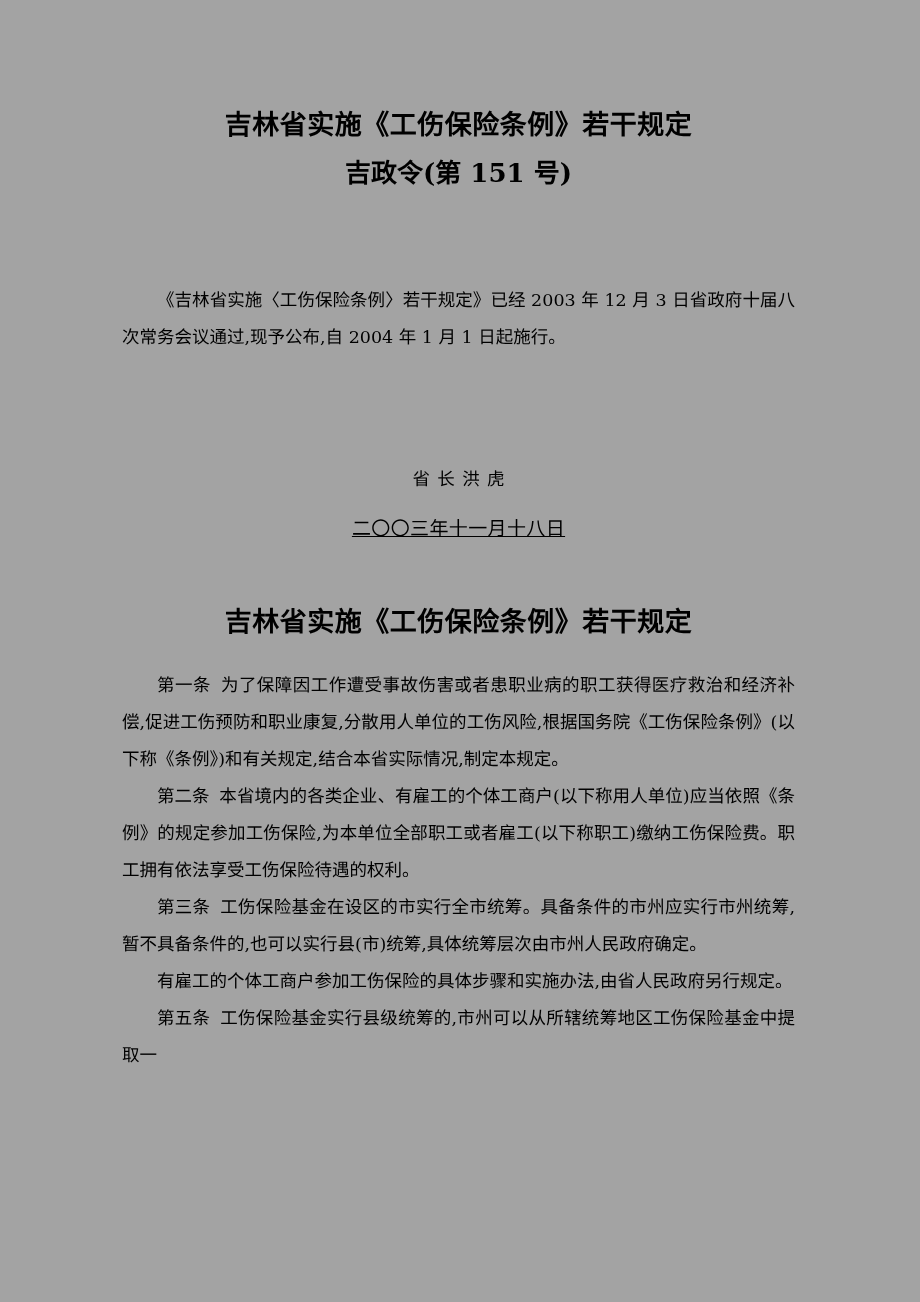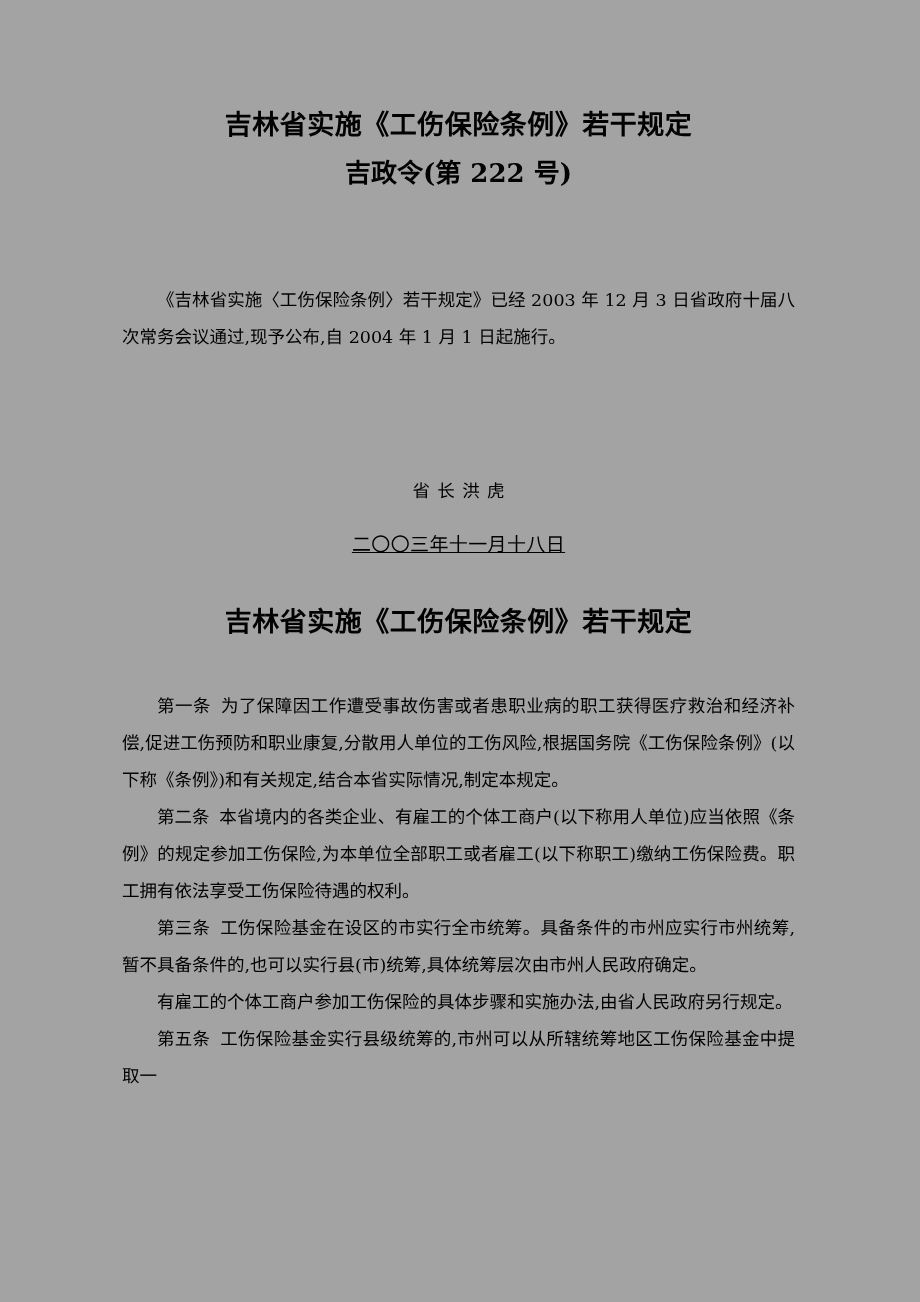--- a/index.html
+++ b/index.html
@@ -68,21 +68,21 @@
   
   .signature {
     position: absolute;
     left: 122px;
     top: 462px;
     width: 673px;
     text-align: center;
   }
 
   .sign-name {
-    margin: 12px;
+    margin: 0;
     font-size: 17.5px;
     line-height: 34px;
     letter-spacing: 0.42em;
     text-indent: 0.42em;
   }
 
   .sign-date {
     margin: 8px;
     padding-top: 7px;
     font-size: 19px;
@@ -105,21 +105,21 @@
     font-weight: bold;
     text-align: center;
     line-height: 1.25;
     letter-spacing: 0.5px;
   }
 
   
   .body {
     position: absolute;
     left: 122px;
-    top: 688px;
+    top: 667px;
     width: 673px;
   }
 
   .body .para {
     margin: 0;
   }
 
   .art-label {
     white-space: nowrap;
   }
@@ -128,21 +128,21 @@
     width: 0.55em;
   }
 </style>
 </head>
 <body>
 
 <div class="page">
 
   <div class="title-block">
     <h1 class="doc-title">吉林省实施《工伤保险条例》若干规定</h1>
-    <div class="doc-subtitle">吉政令(第 222 号)</div>
+    <div class="doc-subtitle">吉政令(第 151 号)</div>
   </div>
 
   <div class="preamble">
     <p class="para">《吉林省实施〈工伤保险条例〉若干规定》已经 2003 年 12 月 3 日省政府十届八次常务会议通过,现予公布,自 2004 年 1 月 1 日起施行。</p>
   </div>
 
   <div class="signature">
     <p class="sign-name">省长洪虎</p>
     <p class="sign-date">二〇〇三年十一月十八日</p>
   </div>

